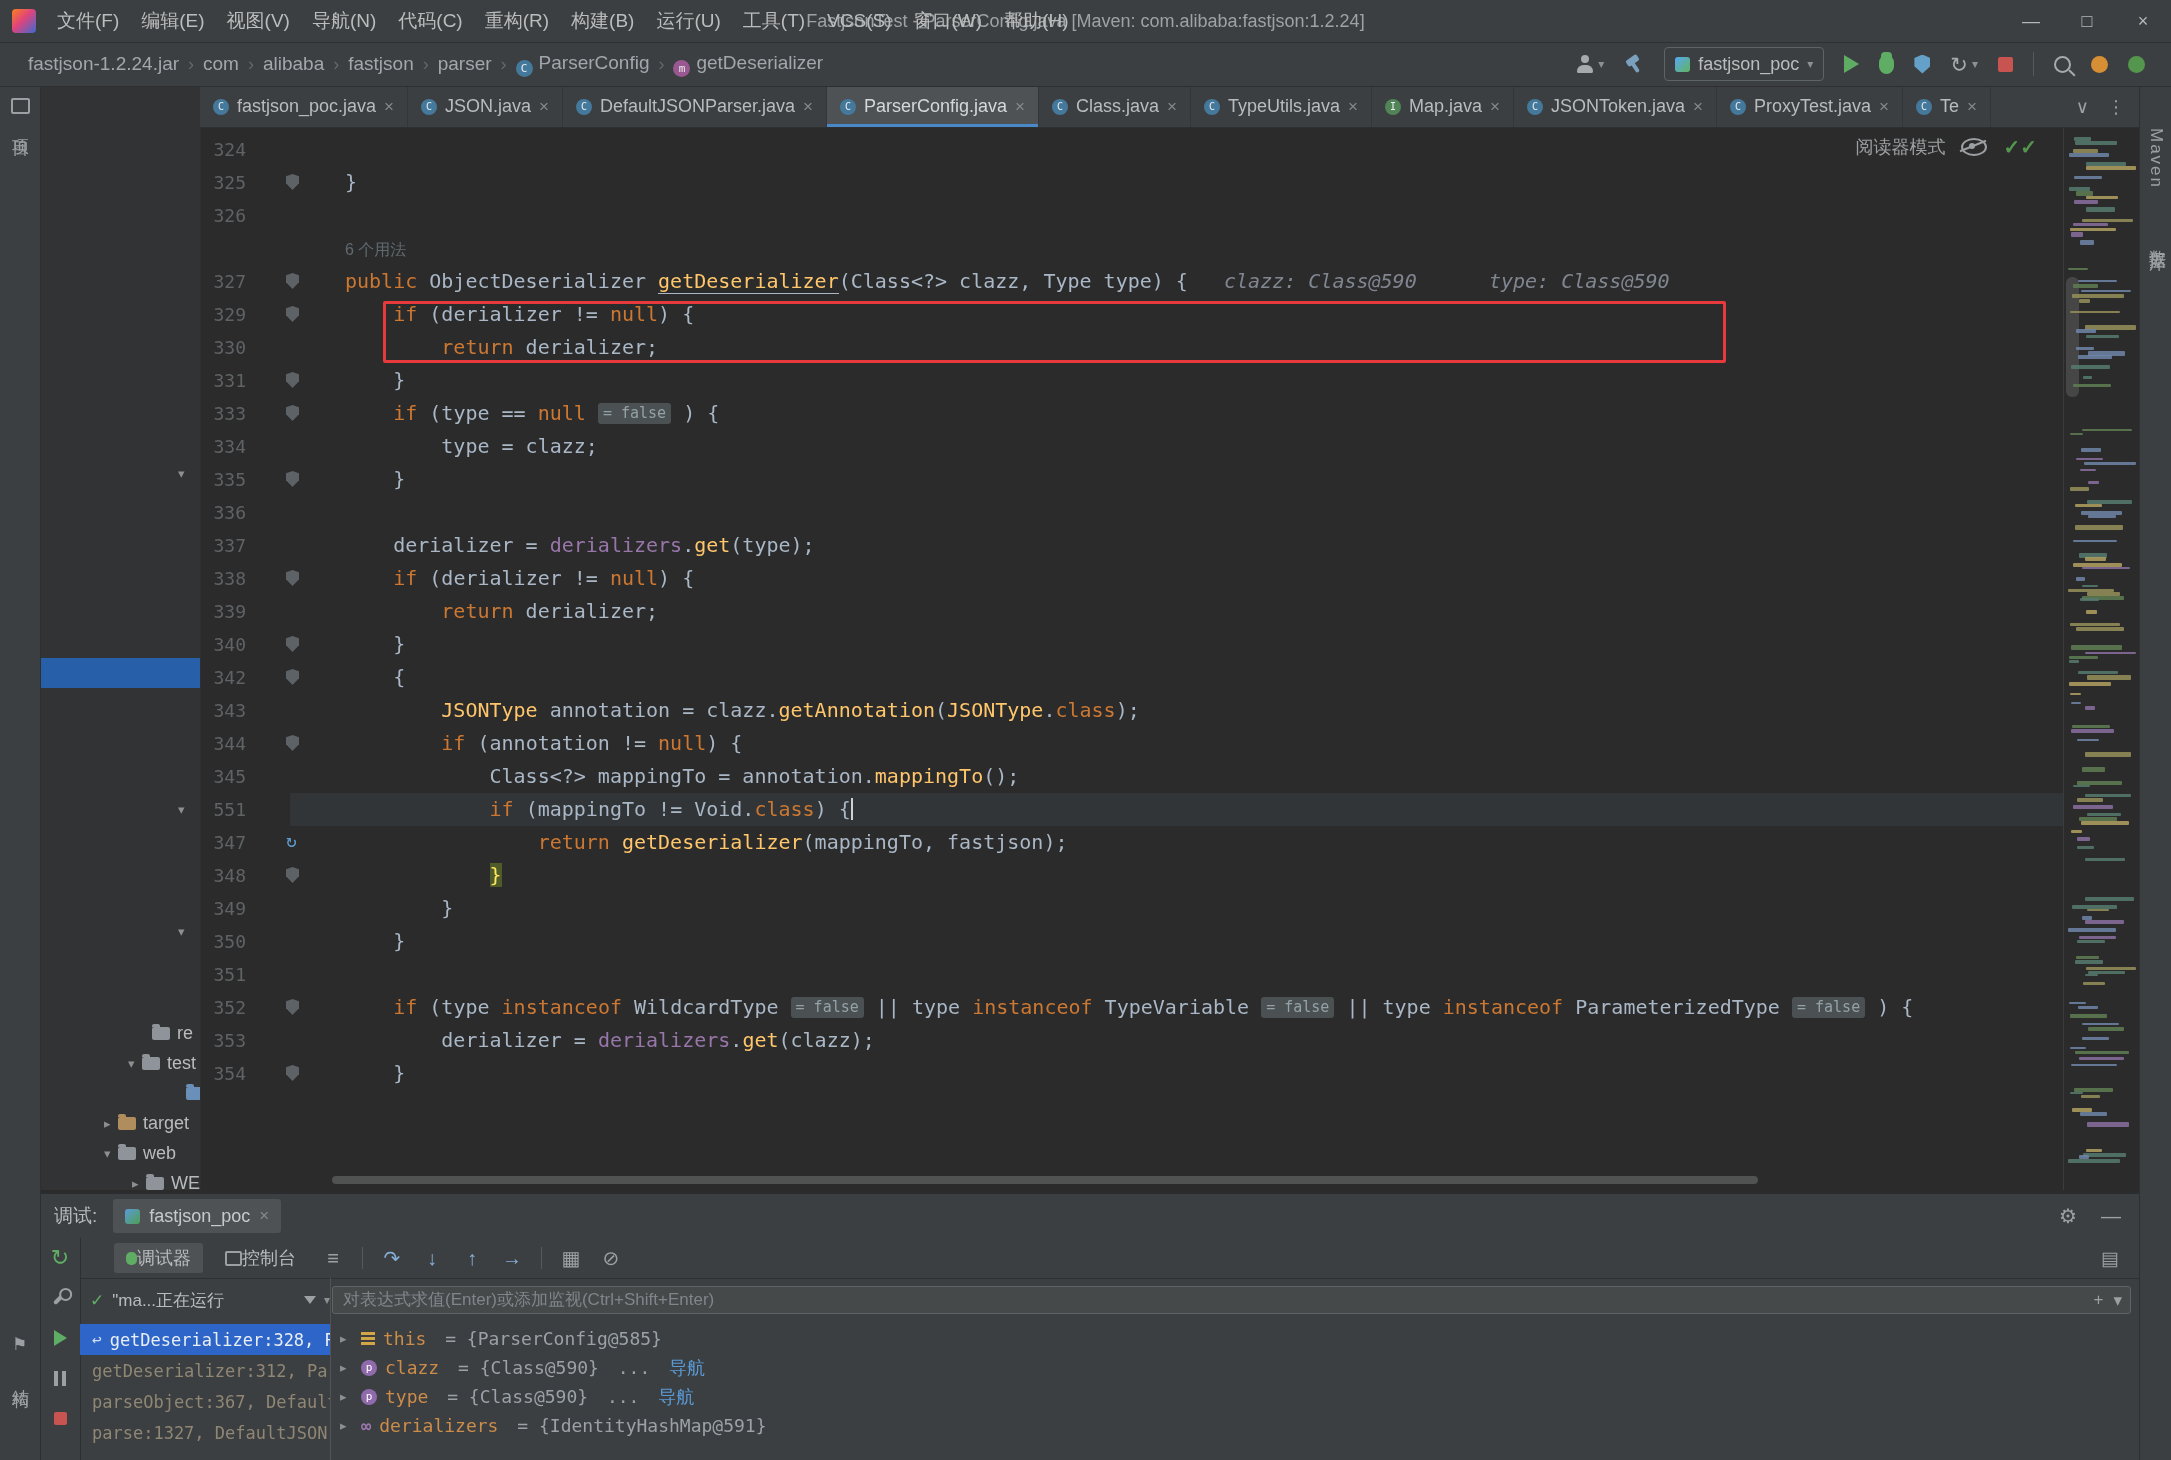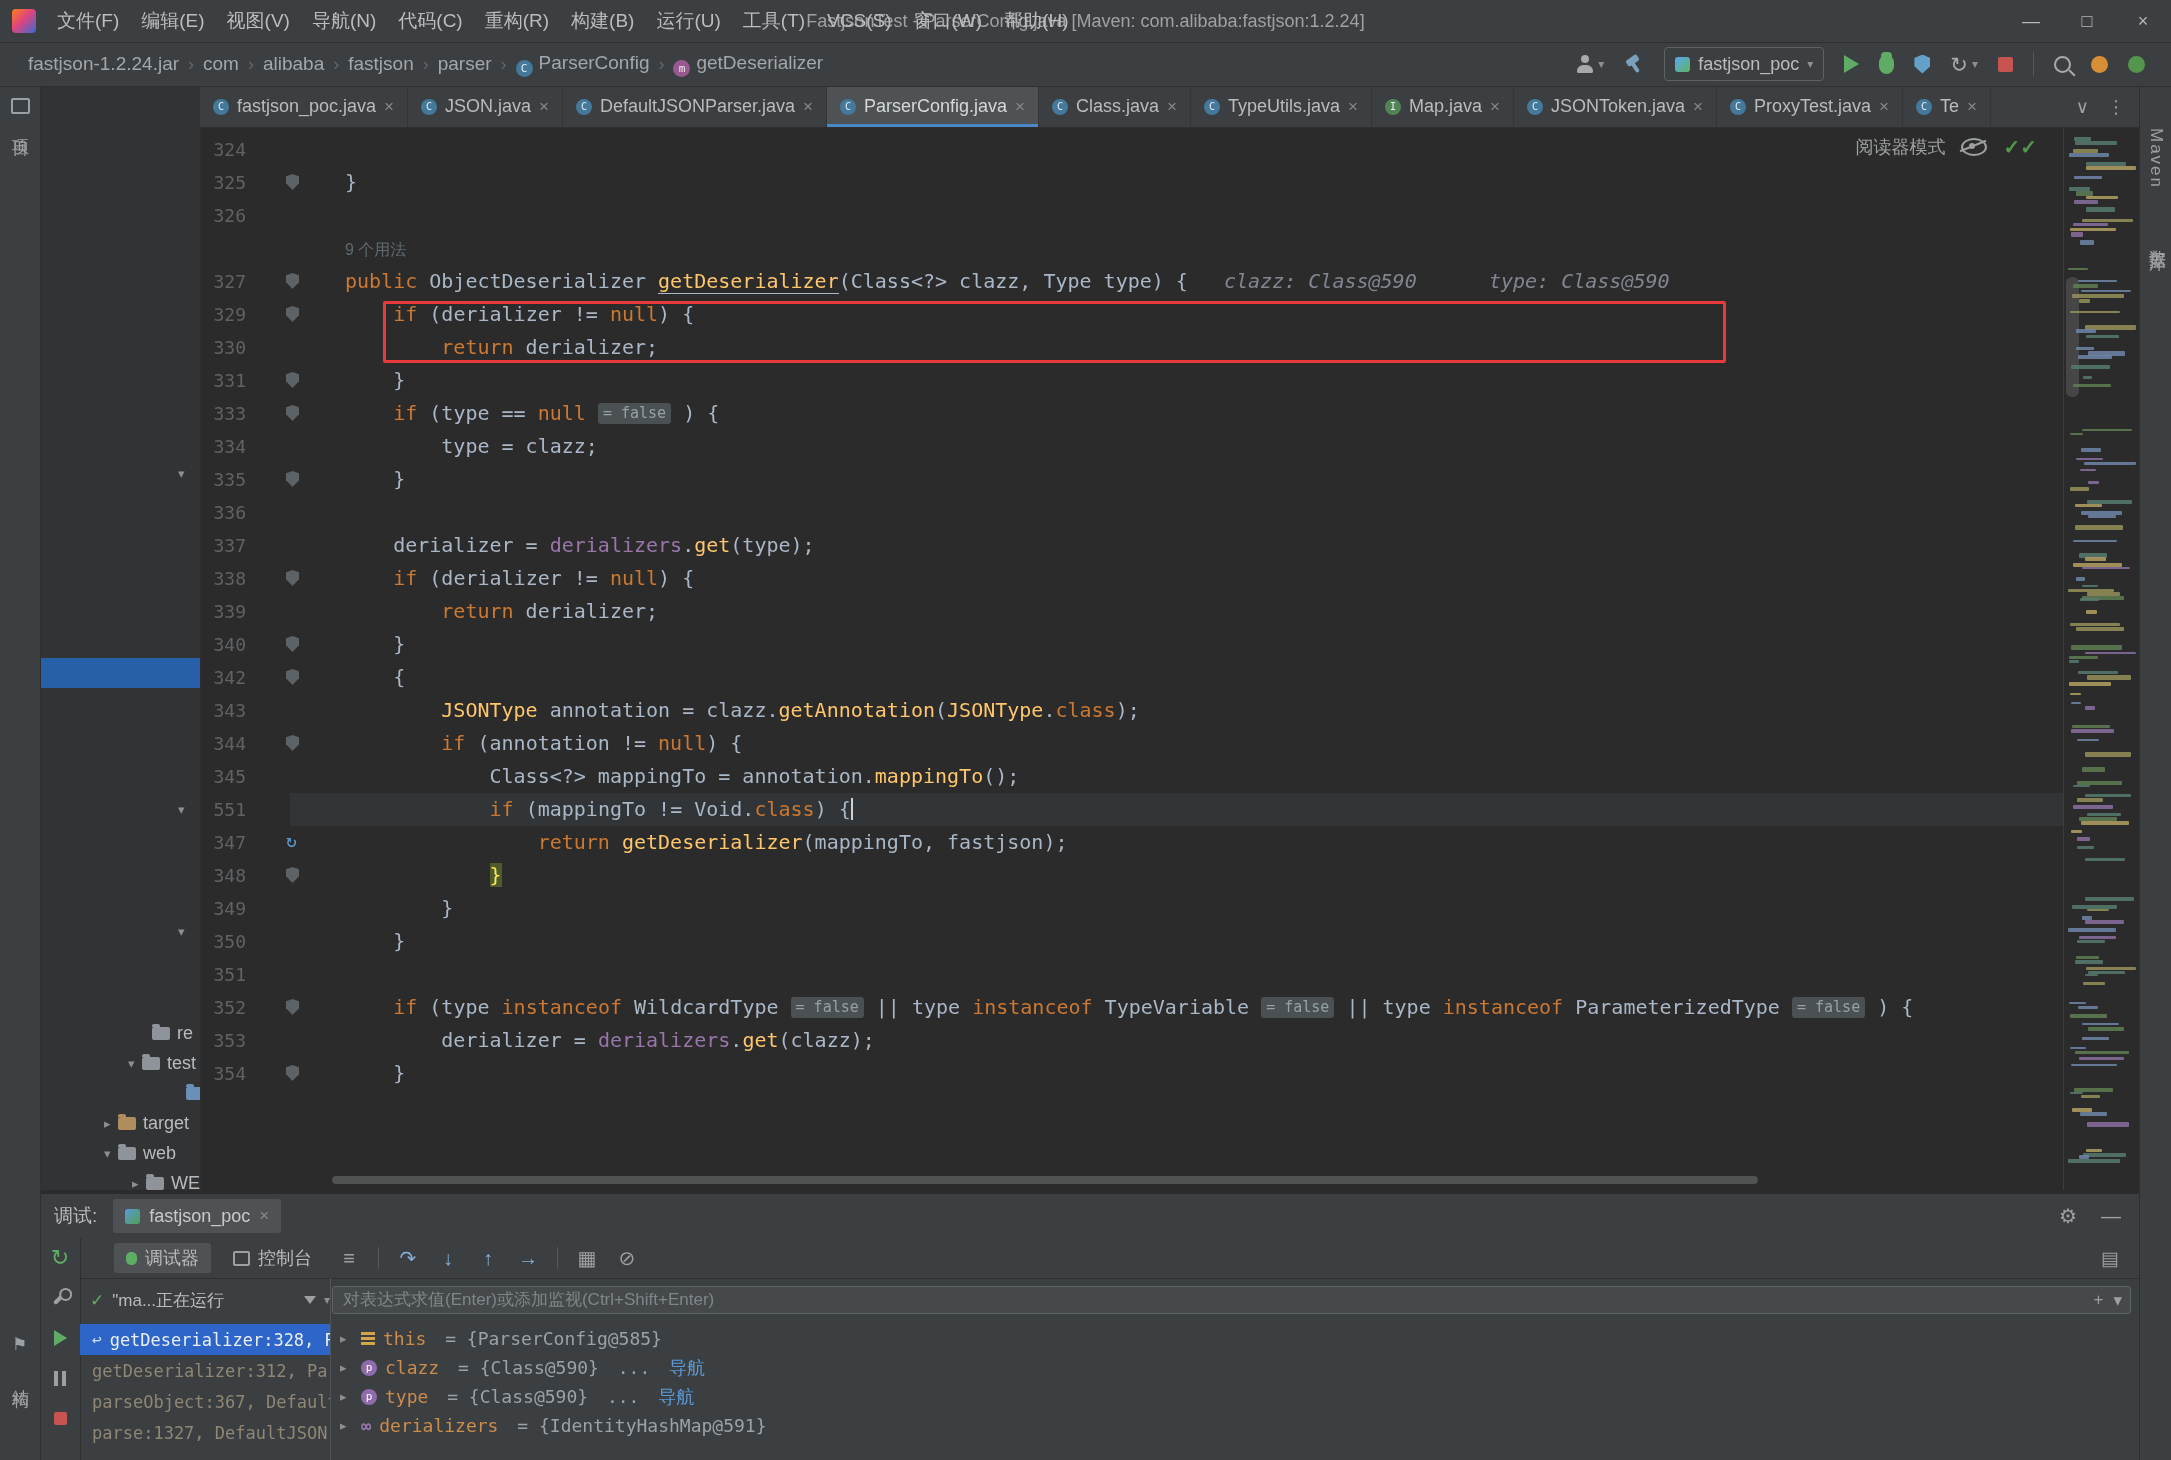--- a/index.html
+++ b/index.html
@@ -139,21 +139,21 @@
   .dstrip-btn{width:40px;height:40px;display:flex;align-items:center;justify-content:center;}
   .g-rerun{color:#5fad65;font-size:22px;}
   .wrench{width:16px;height:4px;background:#9da0a3;border-radius:2px;transform:rotate(-45deg);position:relative;}
   .wrench::after{content:"";position:absolute;right:-5px;top:-3px;width:9px;height:9px;border:2px solid #9da0a3;border-radius:50%;background:#3c3f41;}
   .tri-sm{width:0;height:0;border-left:13px solid #5fad65;border-top:8px solid transparent;border-bottom:8px solid transparent;}
   .pause{display:flex;gap:4px;}
   .pause i{width:4px;height:15px;background:#9da0a3;display:block;}
   .stop-sm{width:13px;height:13px;background:#c75450;border-radius:2px;}
   #dbg-toolbar{position:absolute;left:40px;top:44px;right:0;height:40px;border-bottom:1px solid #2d2f30;
     display:flex;align-items:center;gap:10px;padding-left:34px;}
-  .dtab{display:flex;align-items:center;gap:8px;padding:0 12px;height:30px;font-size:18px;color:#b9bcbe;border-radius:3px;}
+  .dtab{display:flex;align-items:center;gap:0;padding:0 12px;height:30px;font-size:18px;color:#b9bcbe;border-radius:3px;}
   .dtab.sel{background:#4e5254;}
   .mini-bug{width:11px;height:13px;background:#5fad65;border-radius:5px;}
   .mini-con{width:13px;height:11px;border:2px solid #9da0a3;border-radius:2px;}
   .dtool{color:#86aed6;font-size:20px;width:30px;text-align:center;}
   .dtool.gray{color:#9da0a3;}
   .vsep{width:1px;height:22px;background:#55595b;margin:0 4px;}
   #dbg-tb-right{margin-left:auto;margin-right:20px;color:#9da0a3;font-size:19px;}
   #thread{position:absolute;left:40px;top:92px;width:250px;height:28px;display:flex;align-items:center;gap:8px;
     font-size:17px;color:#b9bcbe;padding-left:10px;box-sizing:border-box;overflow:hidden;}
   .chk{color:#5fad65;font-size:17px;}
@@ -361,21 +361,21 @@
 <div id="editor">
   <div id="reader">
     <span>阅读器模式</span>
     <span class="eye"></span>
     <span class="dcheck">✓✓</span>
   </div>
   <div id="lines">
       <div class="row"><div class="gut"><span class="num">324</span></div></div>
       <div class="row"><div class="gut"><span class="num">325</span><div class="gico shield-g"></div></div><div class="code"><span class="s-d">}</span></div></div>
       <div class="row"><div class="gut"><span class="num">326</span></div><div class="code"></div></div>
-      <div class="row"><div class="gut"></div><div class="code"><span class="inlay">9 个用法</span></div></div>
+      <div class="row"><div class="gut"></div><div class="code"><span class="inlay">6 个用法</span></div></div>
       <div class="row"><div class="gut"><span class="num">327</span><div class="gico shield-g"></div></div><div class="code"><span class="s-k">public</span><span class="s-d"> ObjectDeserializer </span><span class="s-md">getDeserializer</span><span class="s-d">(Class&lt;?&gt; clazz, Type type) {</span><span class="s-h">   clazz: Class@590      type: Class@590</span></div></div>
       <div class="row"><div class="gut"><span class="num">329</span><div class="gico shield-g"></div></div><div class="code"><span class="s-d">    </span><span class="s-k">if</span><span class="s-d"> (derializer != </span><span class="s-k">null</span><span class="s-d">) {</span></div></div>
       <div class="row"><div class="gut"><span class="num">330</span></div><div class="code"><span class="s-d">        </span><span class="s-k">return</span><span class="s-d"> derializer;</span></div></div>
       <div class="row"><div class="gut"><span class="num">331</span><div class="gico shield-g"></div></div><div class="code"><span class="s-d">    }</span></div></div>
       <div class="row"><div class="gut"><span class="num">333</span><div class="gico shield-g"></div></div><div class="code"><span class="s-d">    </span><span class="s-k">if</span><span class="s-d"> (type == </span><span class="s-k">null</span><span class="s-d"> </span><span class="s-b">= false</span><span class="s-d"> ) {</span></div></div>
       <div class="row"><div class="gut"><span class="num">334</span></div><div class="code"><span class="s-d">        type = clazz;</span></div></div>
       <div class="row"><div class="gut"><span class="num">335</span><div class="gico shield-g"></div></div><div class="code"><span class="s-d">    }</span></div></div>
       <div class="row"><div class="gut"><span class="num">336</span></div><div class="code"></div></div>
       <div class="row"><div class="gut"><span class="num">337</span></div><div class="code"><span class="s-d">    derializer = </span><span class="s-f">derializers</span><span class="s-d">.</span><span class="s-m">get</span><span class="s-d">(type);</span></div></div>
       <div class="row"><div class="gut"><span class="num">338</span><div class="gico shield-g"></div></div><div class="code"><span class="s-d">    </span><span class="s-k">if</span><span class="s-d"> (derializer != </span><span class="s-k">null</span><span class="s-d">) {</span></div></div>

